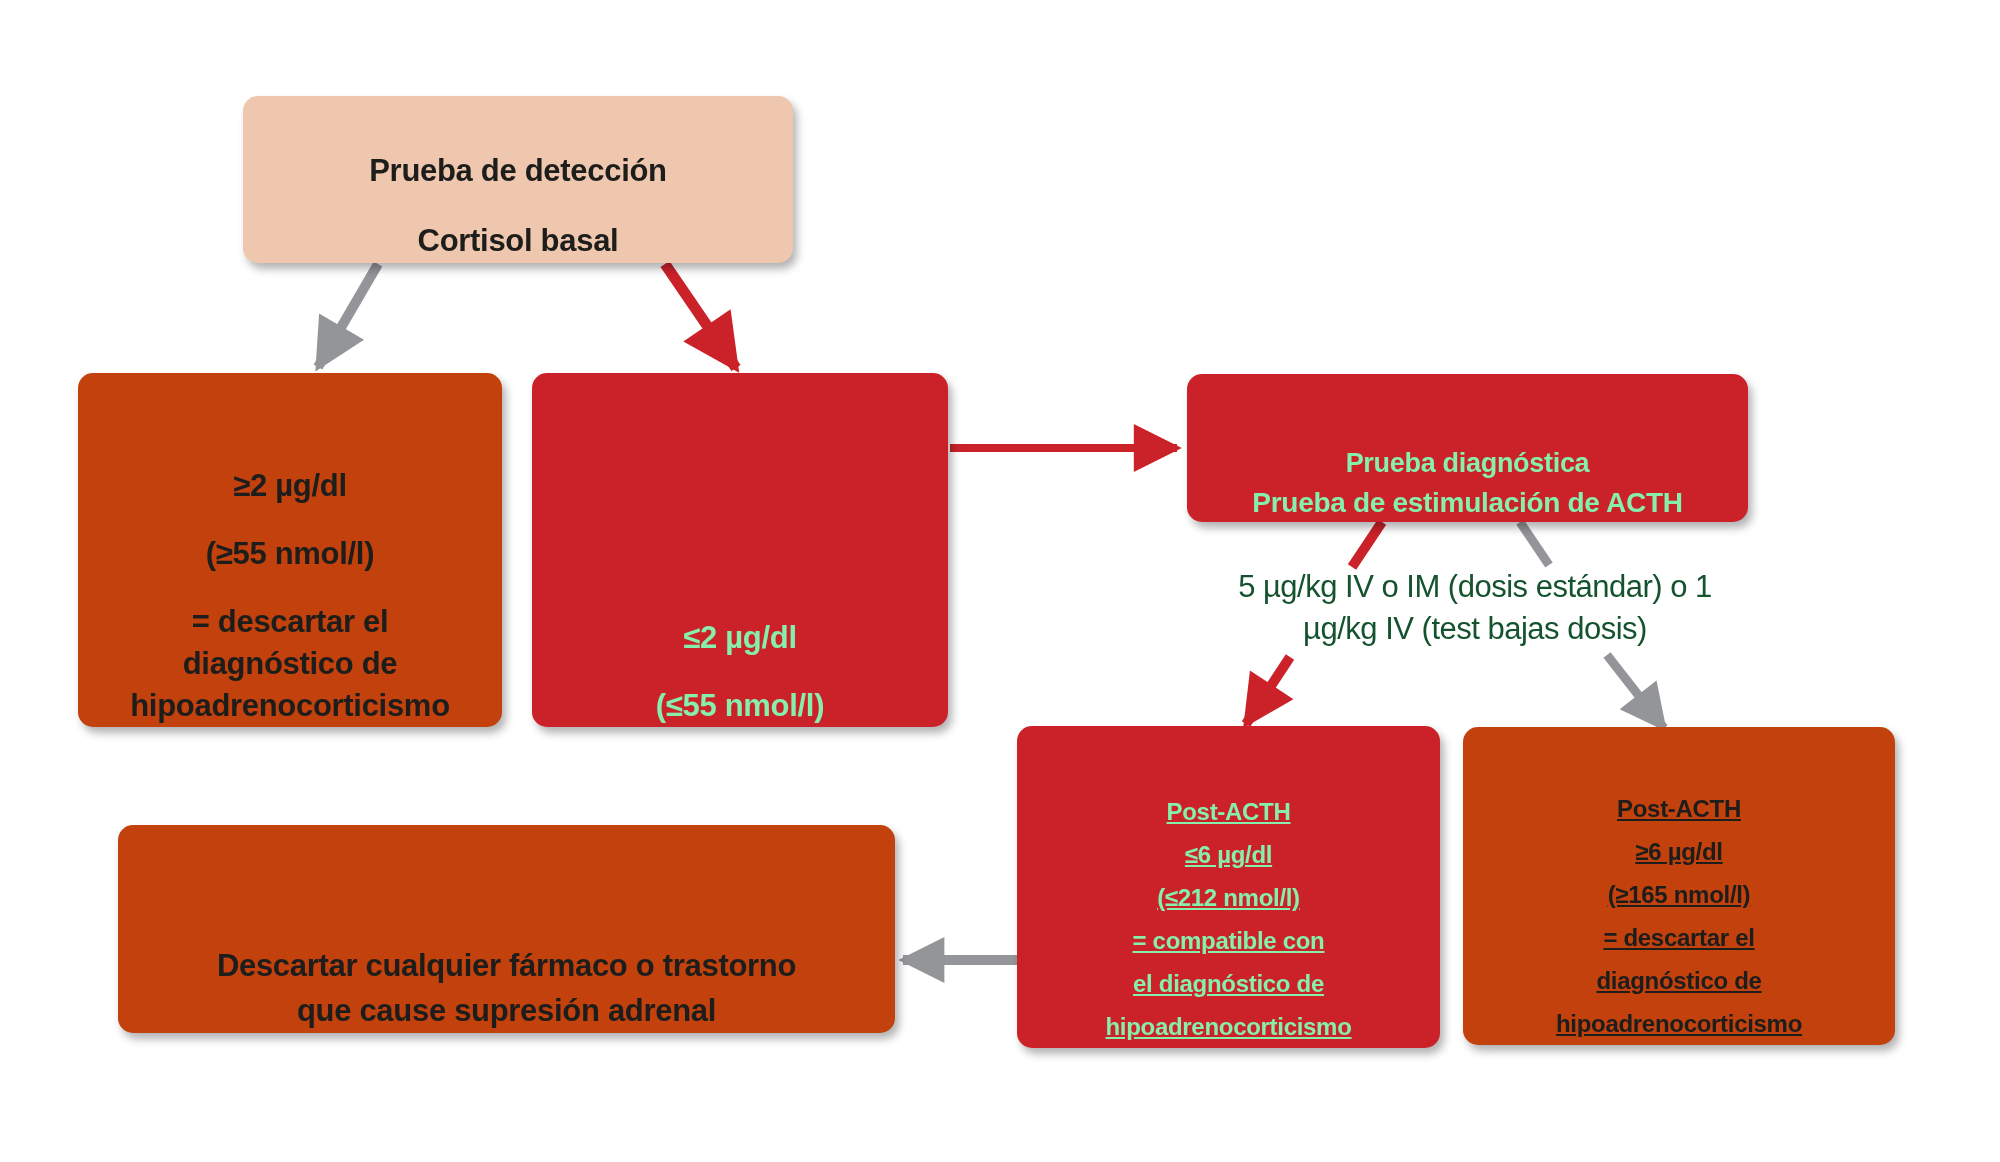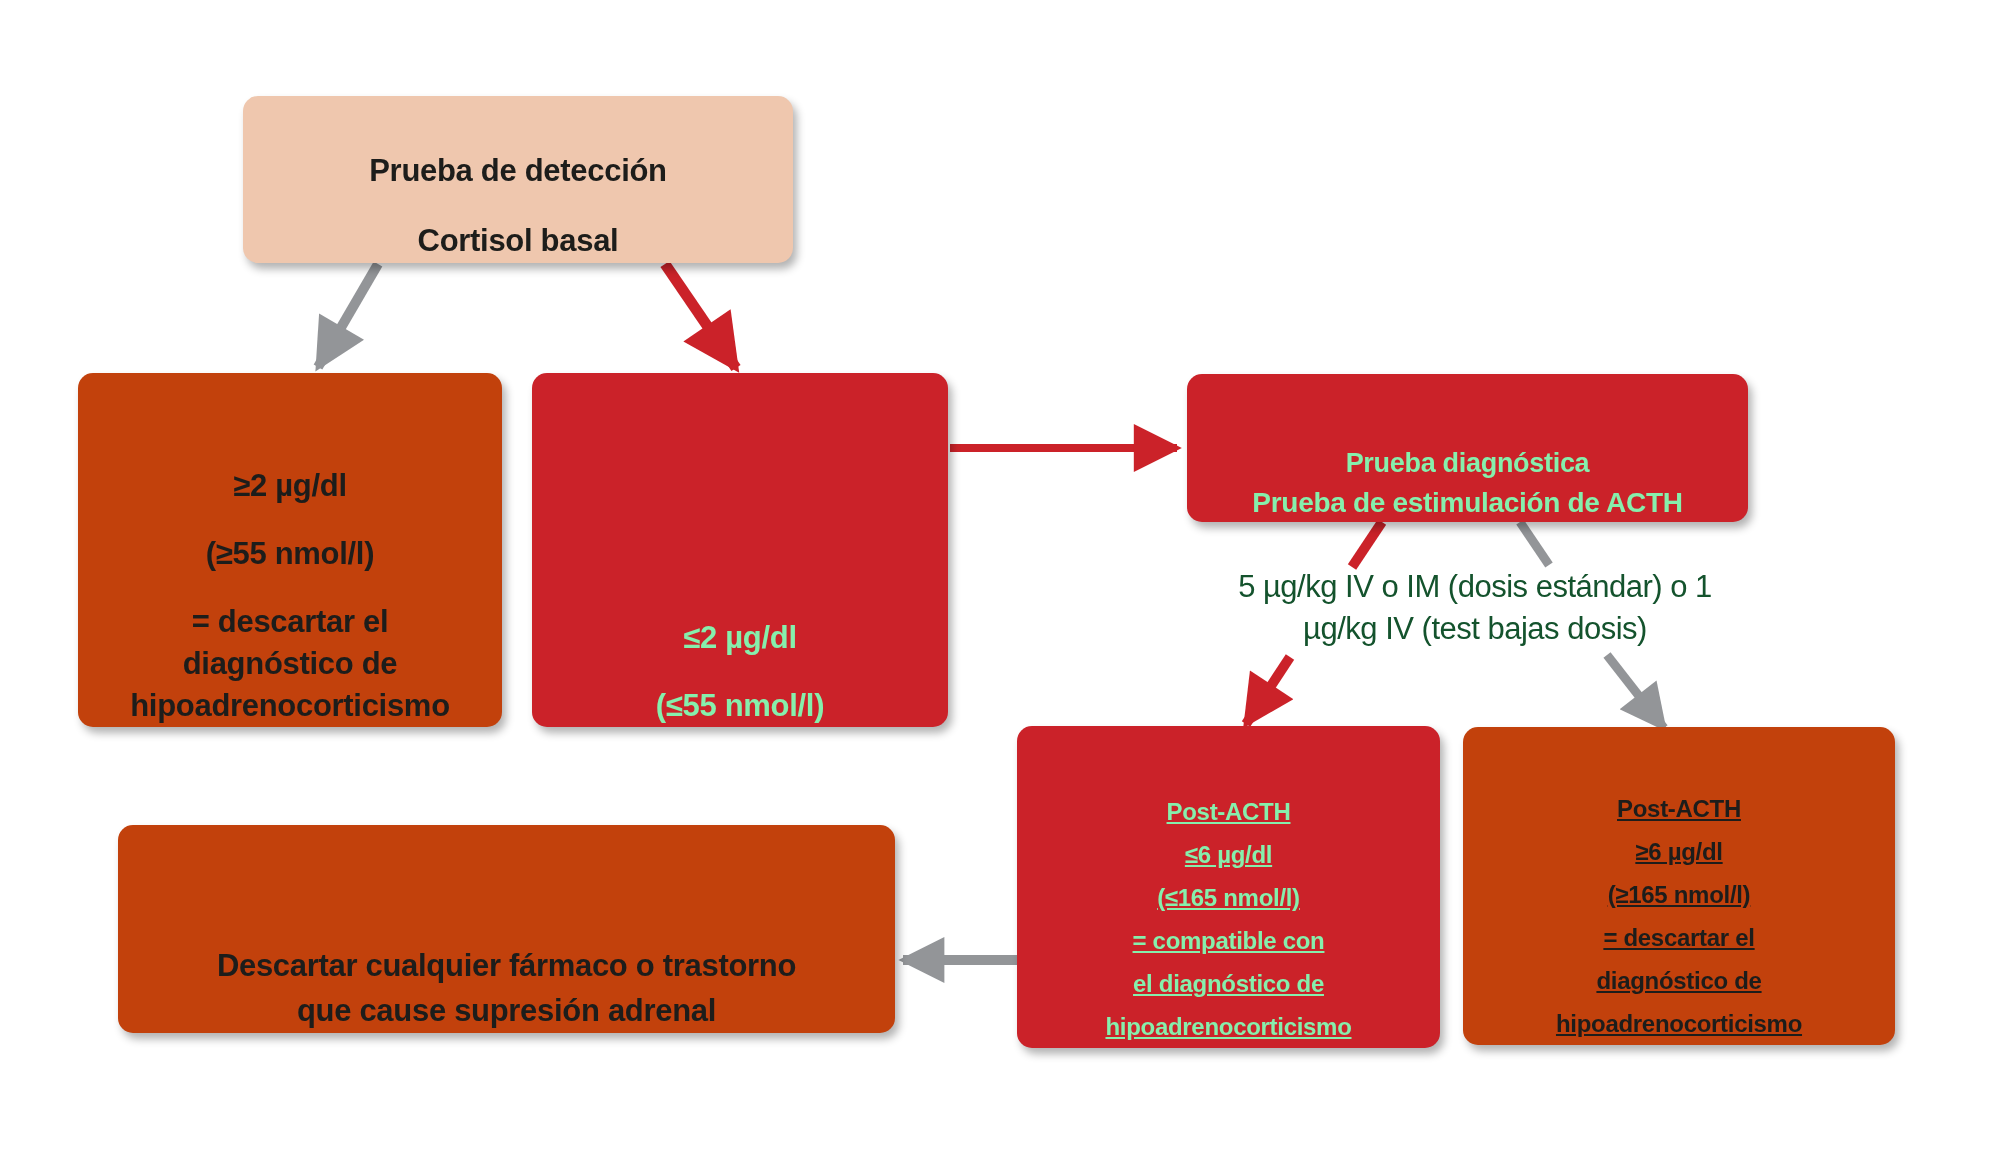--- a/index.html
+++ b/index.html
@@ -127,21 +127,21 @@
   </div>
 
   <div class="dose-label">
     <div class="ln">5 µg/kg IV o IM (dosis estándar) o 1</div>
     <div class="ln">µg/kg IV (test bajas dosis)</div>
   </div>
 
   <div class="node red post" style="left:1017px; top:726px; width:423px; height:322px;">
     <div class="ln">Post-ACTH</div>
     <div class="ln">≤6 µg/dl</div>
-    <div class="ln">(≤165 nmol/l)</div>
+    <div class="ln">(≤212 nmol/l)</div>
     <div class="ln">= compatible con</div>
     <div class="ln">el diagnóstico de</div>
     <div class="ln">hipoadrenocorticismo</div>
   </div>
 
   <div class="node gray post" style="left:1463px; top:727px; width:432px; height:318px;">
     <div class="ln">Post-ACTH</div>
     <div class="ln">≥6 µg/dl</div>
     <div class="ln">(≥165 nmol/l)</div>
     <div class="ln">= descartar el</div>

